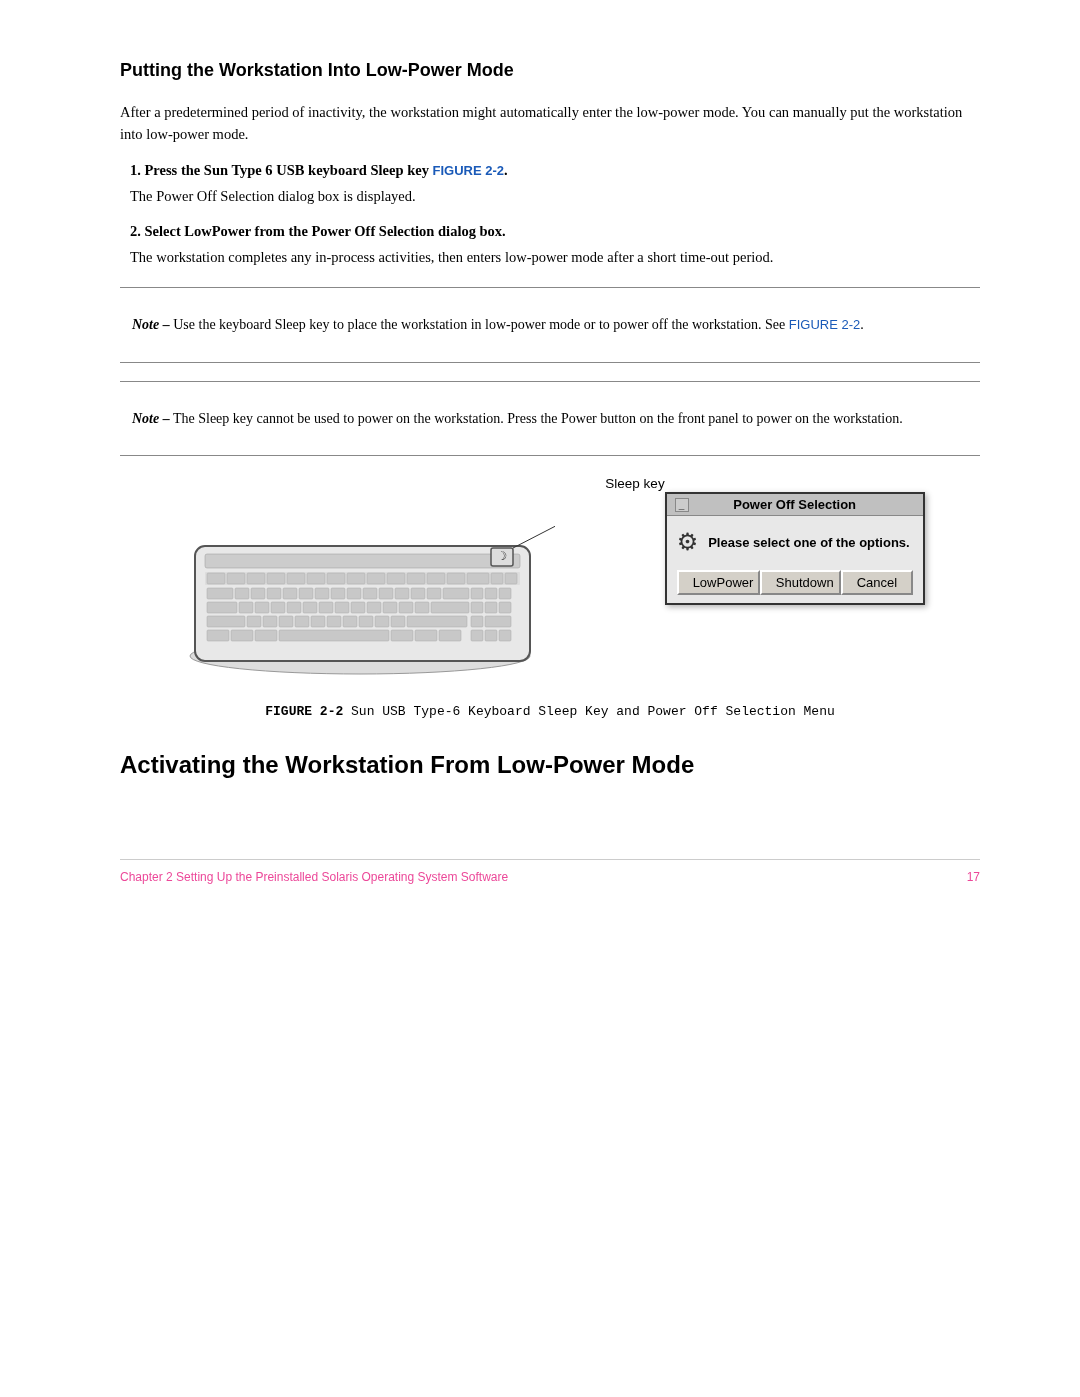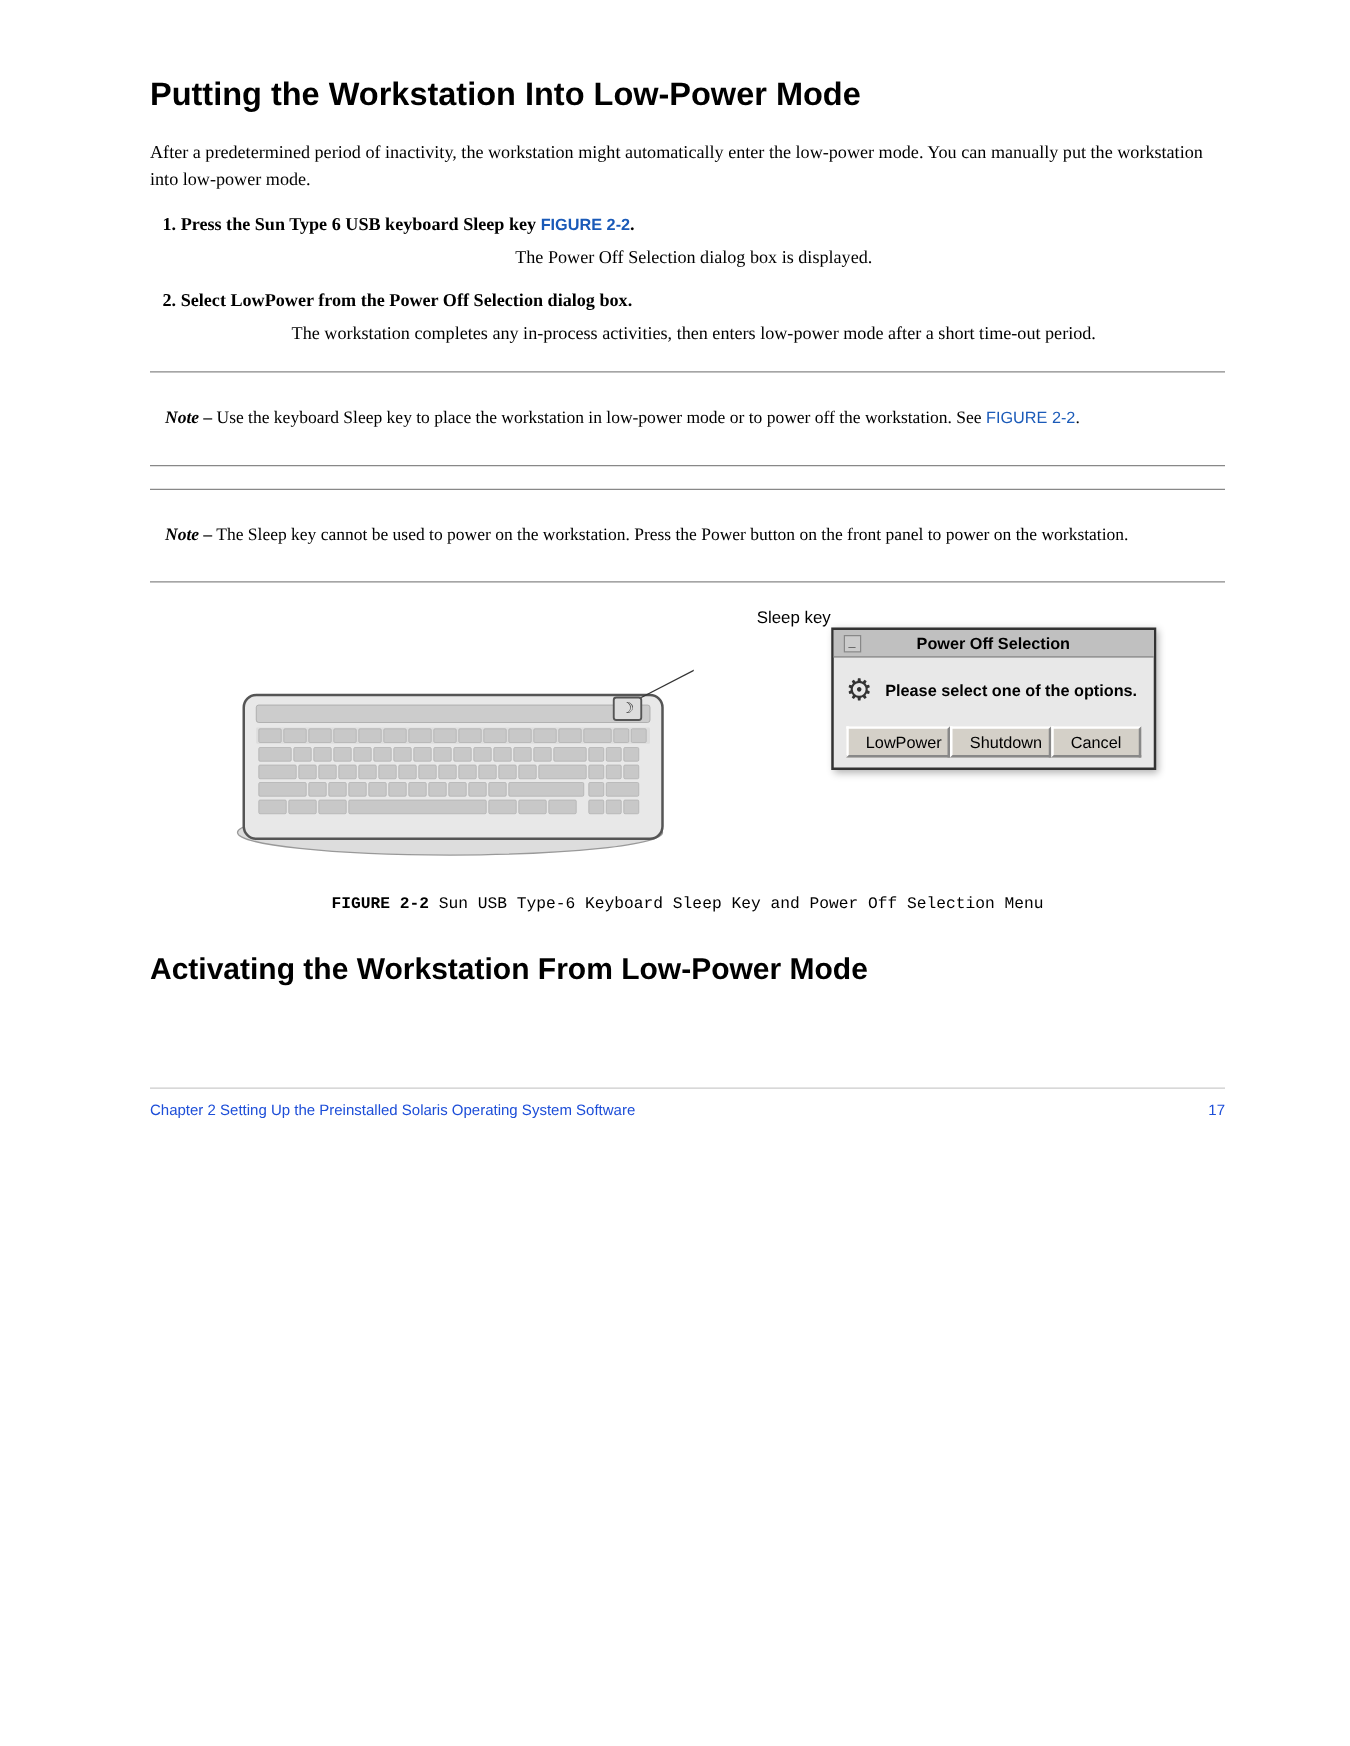--- a/index.html
+++ b/index.html
@@ -5,21 +5,21 @@
     * { box-sizing: border-box; margin: 0; padding: 0; }
     body {
       background: #fff;
       font-family: Georgia, 'Times New Roman', serif;
       color: #000;
       width: 1080px;
       min-height: 1397px;
       padding: 60px 100px 80px 120px;
     }
     h1.section-title {
-      font-size: 26px;
+      font-size: 18px;
       font-weight: bold;
       margin-bottom: 20px;
       font-family: Arial, Helvetica, sans-serif;
     }
     h2.section-title2 {
       font-size: 24px;
       font-weight: bold;
       margin-bottom: 16px;
       font-family: Arial, Helvetica, sans-serif;
     }
@@ -42,21 +42,20 @@
       color: #1a5ab8;
       font-weight: bold;
       font-size: 13px;
       font-family: Arial, Helvetica, sans-serif;
       text-transform: uppercase;
     }
     .step-body {
       font-size: 14.5px;
       line-height: 1.55;
       margin-left: 0;
-      text-align: center;
     }
     .note-box {
       border-top: 1px solid #888;
       border-bottom: 1px solid #888;
       padding: 26px 12px;
       margin: 18px 0;
       font-size: 14px;
       line-height: 1.55;
     }
     .note-box strong {
@@ -168,21 +167,21 @@
     }
     .footer-area {
       margin-top: 80px;
       border-top: 1px solid #ccc;
       padding-top: 10px;
       display: flex;
       justify-content: space-between;
       align-items: center;
       font-size: 12px;
       font-family: Arial, Helvetica, sans-serif;
-      color: #1d4ed8;
+      color: #ec4899;
     }
     
     .keyboard-svg {
       width: 380px;
       height: 200px;
     }
     .right-section {
       display: flex;
       flex-direction: row;
       align-items: flex-start;

